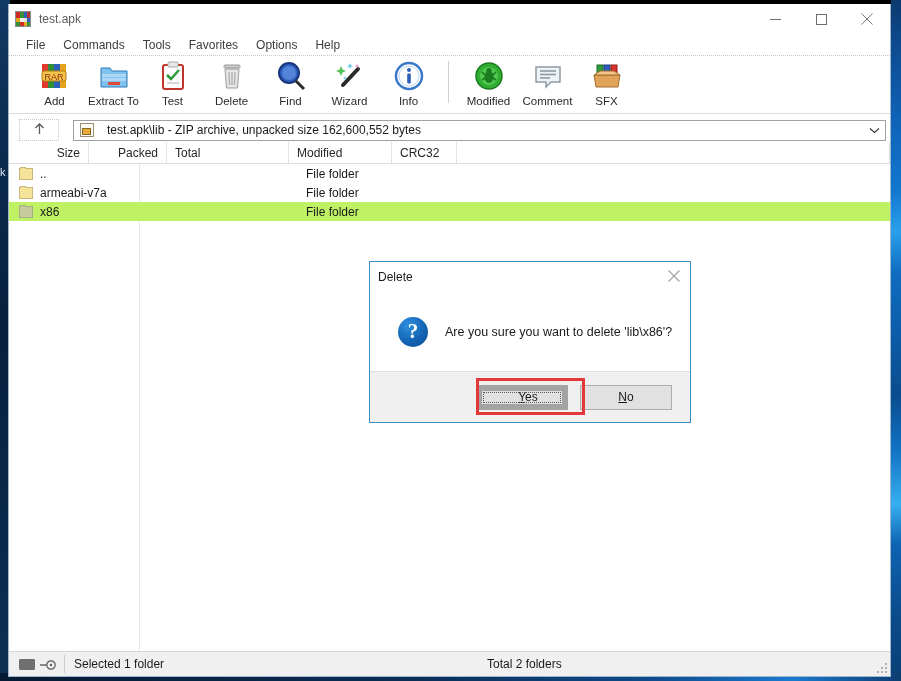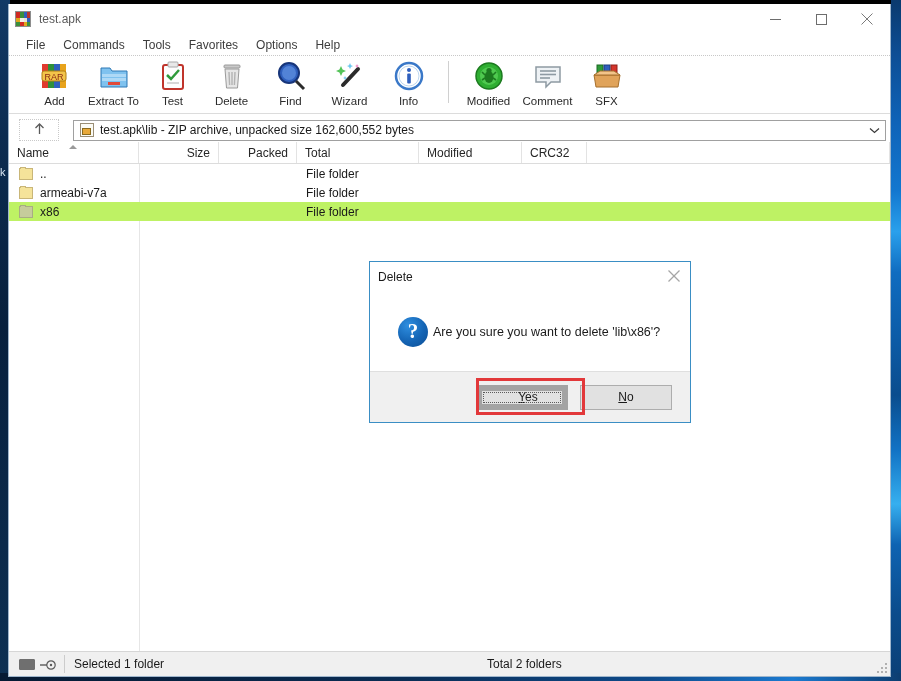--- a/index.html
+++ b/index.html
@@ -146,20 +146,21 @@
     border: 1px dotted #c9c9c9;
     box-sizing: border-box;
     margin-left: 8px;
   }
   .addrbox {
     flex: 1; height: 21px; margin-left: 14px; margin-right: 2px;
     border: 1px solid #a0a0a0;
     background: #ffffff;
     display: flex; align-items: center;
     box-sizing: border-box;
+    gap: 7px;
   }
   .addr-icon {
     width: 14px; height: 14px; margin-left: 6px; margin-right: 6px;
     flex:none; position:relative;
     background:#fbfbf5; border:1px solid #9a8e76; box-sizing:border-box;
   }
   .addr-icon .fold {
     position:absolute; left:1px; top:4px; width:9px; height:7px;
     background:#e8a93a; border:1px solid #8a6a1e; box-sizing:border-box;
   }
@@ -284,21 +285,21 @@
   }
   .q-icon {
     width: 30px; height: 30px; border-radius: 50%;
     background: radial-gradient(circle at 34% 28%, #2f8fe0 0%, #1464b4 55%, #0c4d93 100%);
     color: #ffffff;
     display:flex; align-items:center; justify-content:center;
     font-size: 21px; font-weight: bold;
     flex:none;
     font-family: "Liberation Serif", serif;
   }
-  .q-text { font-size: 12.5px; color:#1a1a1a; margin-left: 5px; }
+  .q-text { font-size: 12.5px; color:#1a1a1a; margin-left: 17px; }
   .dlg-foot {
     height: 50px; min-height:50px;
     background:#f0f0f0;
     border-top:1px solid #dfdfdf;
     display:flex; align-items:center; justify-content:flex-end;
     padding-right: 18px;
     position: relative;
   }
   .btn {
     width: 92px; height: 25px;
@@ -543,24 +544,20 @@
         <div class="addr-text">test.apk\lib - ZIP archive, unpacked size 162,600,552 bytes</div>
         <div class="addr-drop">
           <svg width="11" height="7" viewBox="0 0 11 7">
               <path d="M1 1.5L5.5 5.5L10 1.5" fill="none" stroke="#3a3a3a" stroke-width="1.2"></path>
             </svg>
         </div>
       </div>
     </div>
 
     <div class="colhead">
-      <div class="ch ch-name">
-        <span>Name</span>
-        <span class="sortmark"></span>
-      </div>
       <div class="ch ch-size">
         <span>Size</span>
       </div>
       <div class="ch ch-packed">
         <span>Packed</span>
       </div>
       <div class="ch ch-type">
         <span>Total</span>
       </div>
       <div class="ch ch-mod">

